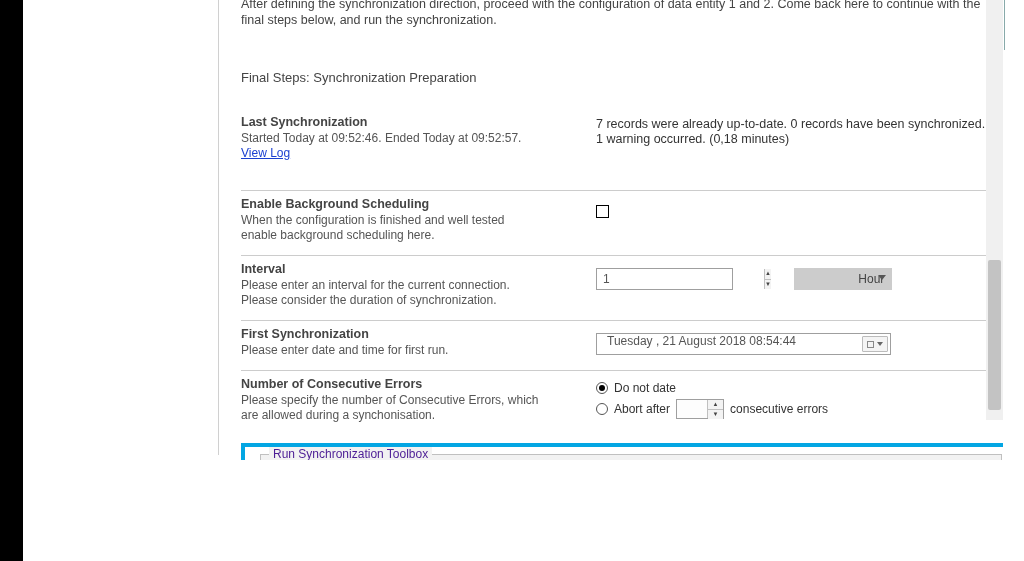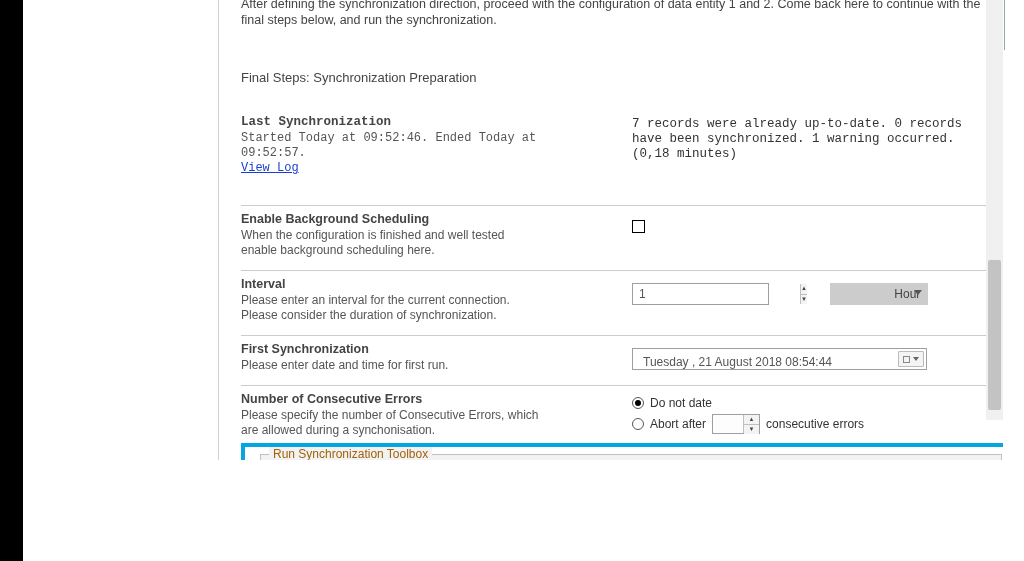--- a/index.html
+++ b/index.html
@@ -59,21 +59,20 @@
   }
   .row.no-border { border-bottom: none; }
   .lcol {
     width: 355px;
     flex: 0 0 355px;
     padding-right: 10px;
   }
   .rcol {
     flex: 1;
     padding-top: 2px;
-    margin-left: 36px;
   }
   .lbl-bold {
     font-weight: bold;
     color: #444;
     font-size: 12.5px;
     padding-bottom: 2px;
   }
   .lbl-desc {
     color: #555;
     font-size: 12px;
@@ -151,21 +150,21 @@
     position: absolute;
     right: 6px; top: 7px;
     width: 0; height: 0;
     border-left: 4px solid transparent;
     border-right: 4px solid transparent;
     border-top: 5px solid #555;
   }
   
   .date-wrap {
     display: inline-flex;
-    align-items: flex-end;
+    align-items: flex-start;
     border: 1px solid #9f9f9f;
     height: 22px;
     width: 295px;
     background: #fff;
     padding: 0 4px 0 10px;
     color: #555;
     font-size: 12px;
     position: relative;
   }
   .date-wrap .calbtn {
@@ -251,21 +250,21 @@
     height: 76px;
     border: 1px solid #c0c0c0;
     background: #f2f2f2;
   }
   .fieldset .legend {
     position: absolute;
     top: -8px; left: 8px;
     background: #f2f2f2;
     padding: 0 4px;
     font-size: 12px;
-    color: #a16207;
+    color: #4c1d95;
   }
   .btn {
     display: inline-block;
     border: 1px solid #8a8a8a;
     background: linear-gradient(#fbfbfb,#e4e4e4);
     padding: 4px 16px;
     font-size: 12px;
     color: #222;
     cursor: pointer;
     margin: 14px 0 0 12px;
@@ -310,21 +309,21 @@
 <div class="leftbar"></div>
 
 <div class="main-area">
 
   <div class="content-panel">
 
     <div class="intro-text">After defining the synchronization direction, proceed with the configuration of data entity 1 and 2. Come back here to continue with the final steps below, and run the synchronization.</div>
 
     <div class="section-title section-spacing">Final Steps: Synchronization Preparation</div>
 
-    <div class="row no-border" style="padding-bottom:30px;font-family:Liberation Mono, monospace;">
+    <div class="row no-border" style="padding-bottom:30px;">
       <div class="lcol">
         <div class="lbl-bold">Last  Synchronization</div>
         <div class="lbl-desc">Started  Today at 09:52:46. Ended Today at 09:52:57.</div>
         <span class="link">View Log</span>
       </div>
       <div class="rcol">
         <div class="sync-summary">7 records were already up-to-date. 0 records have been synchronized. 1 warning occurred. (0,18 minutes)</div>
       </div>
     </div>
 

